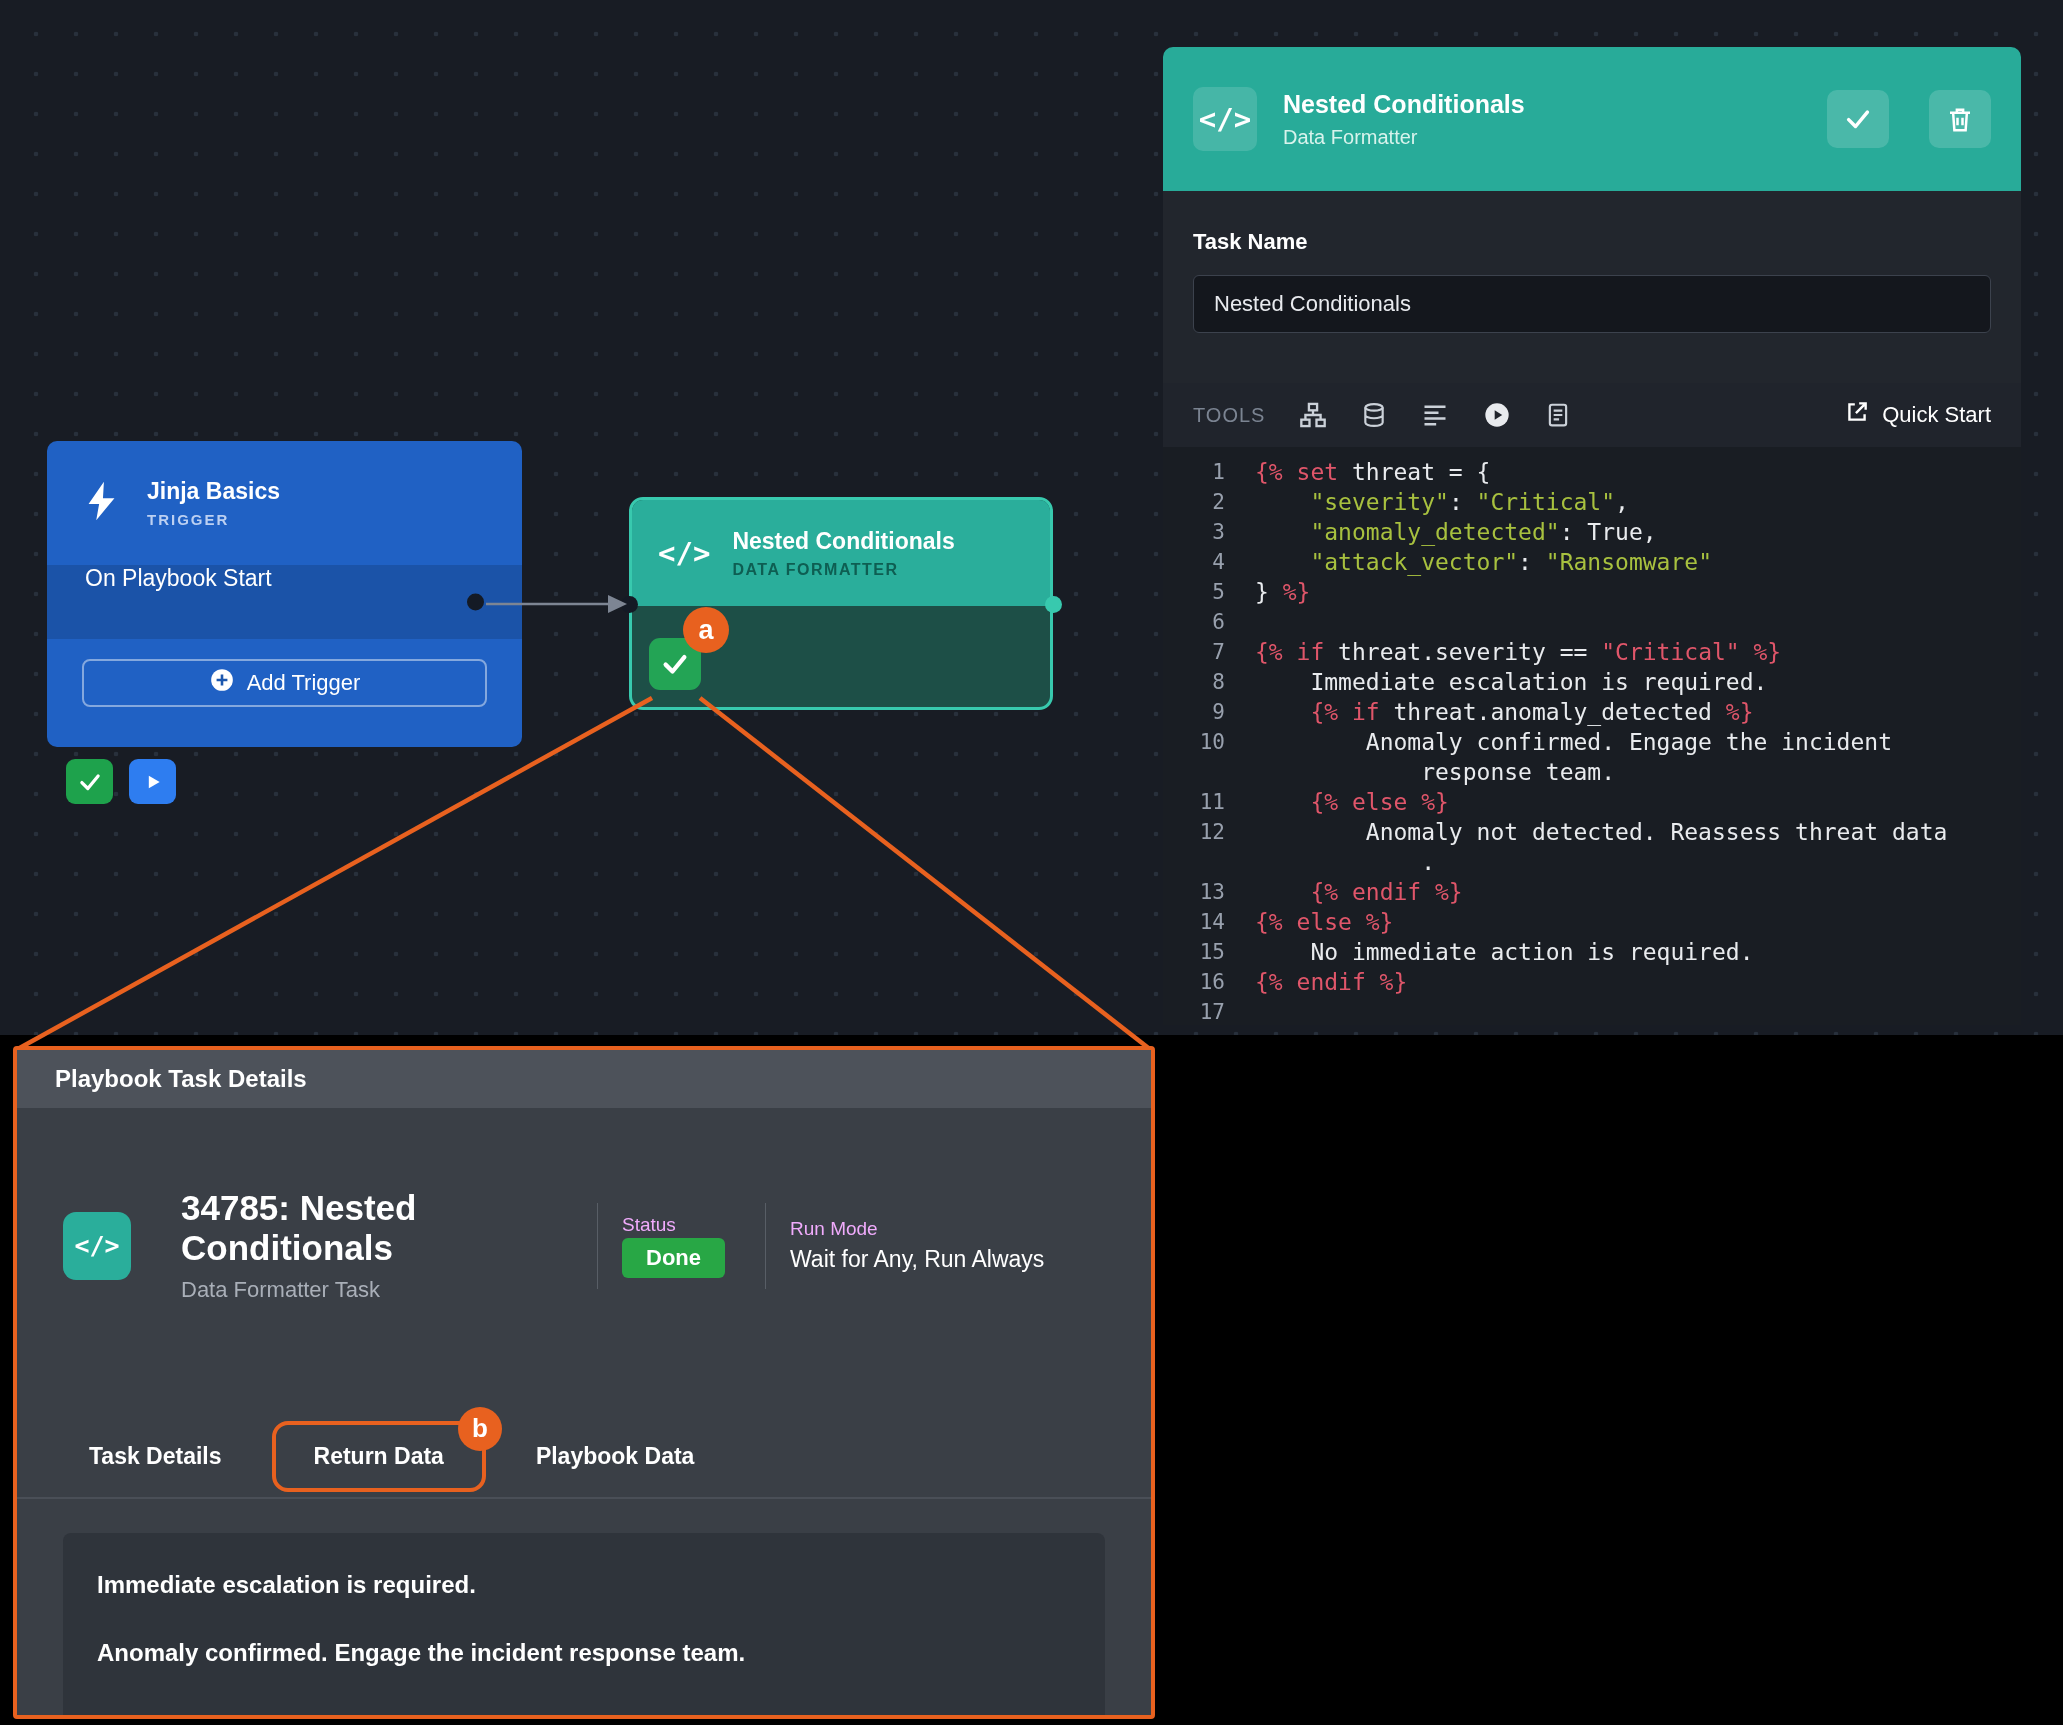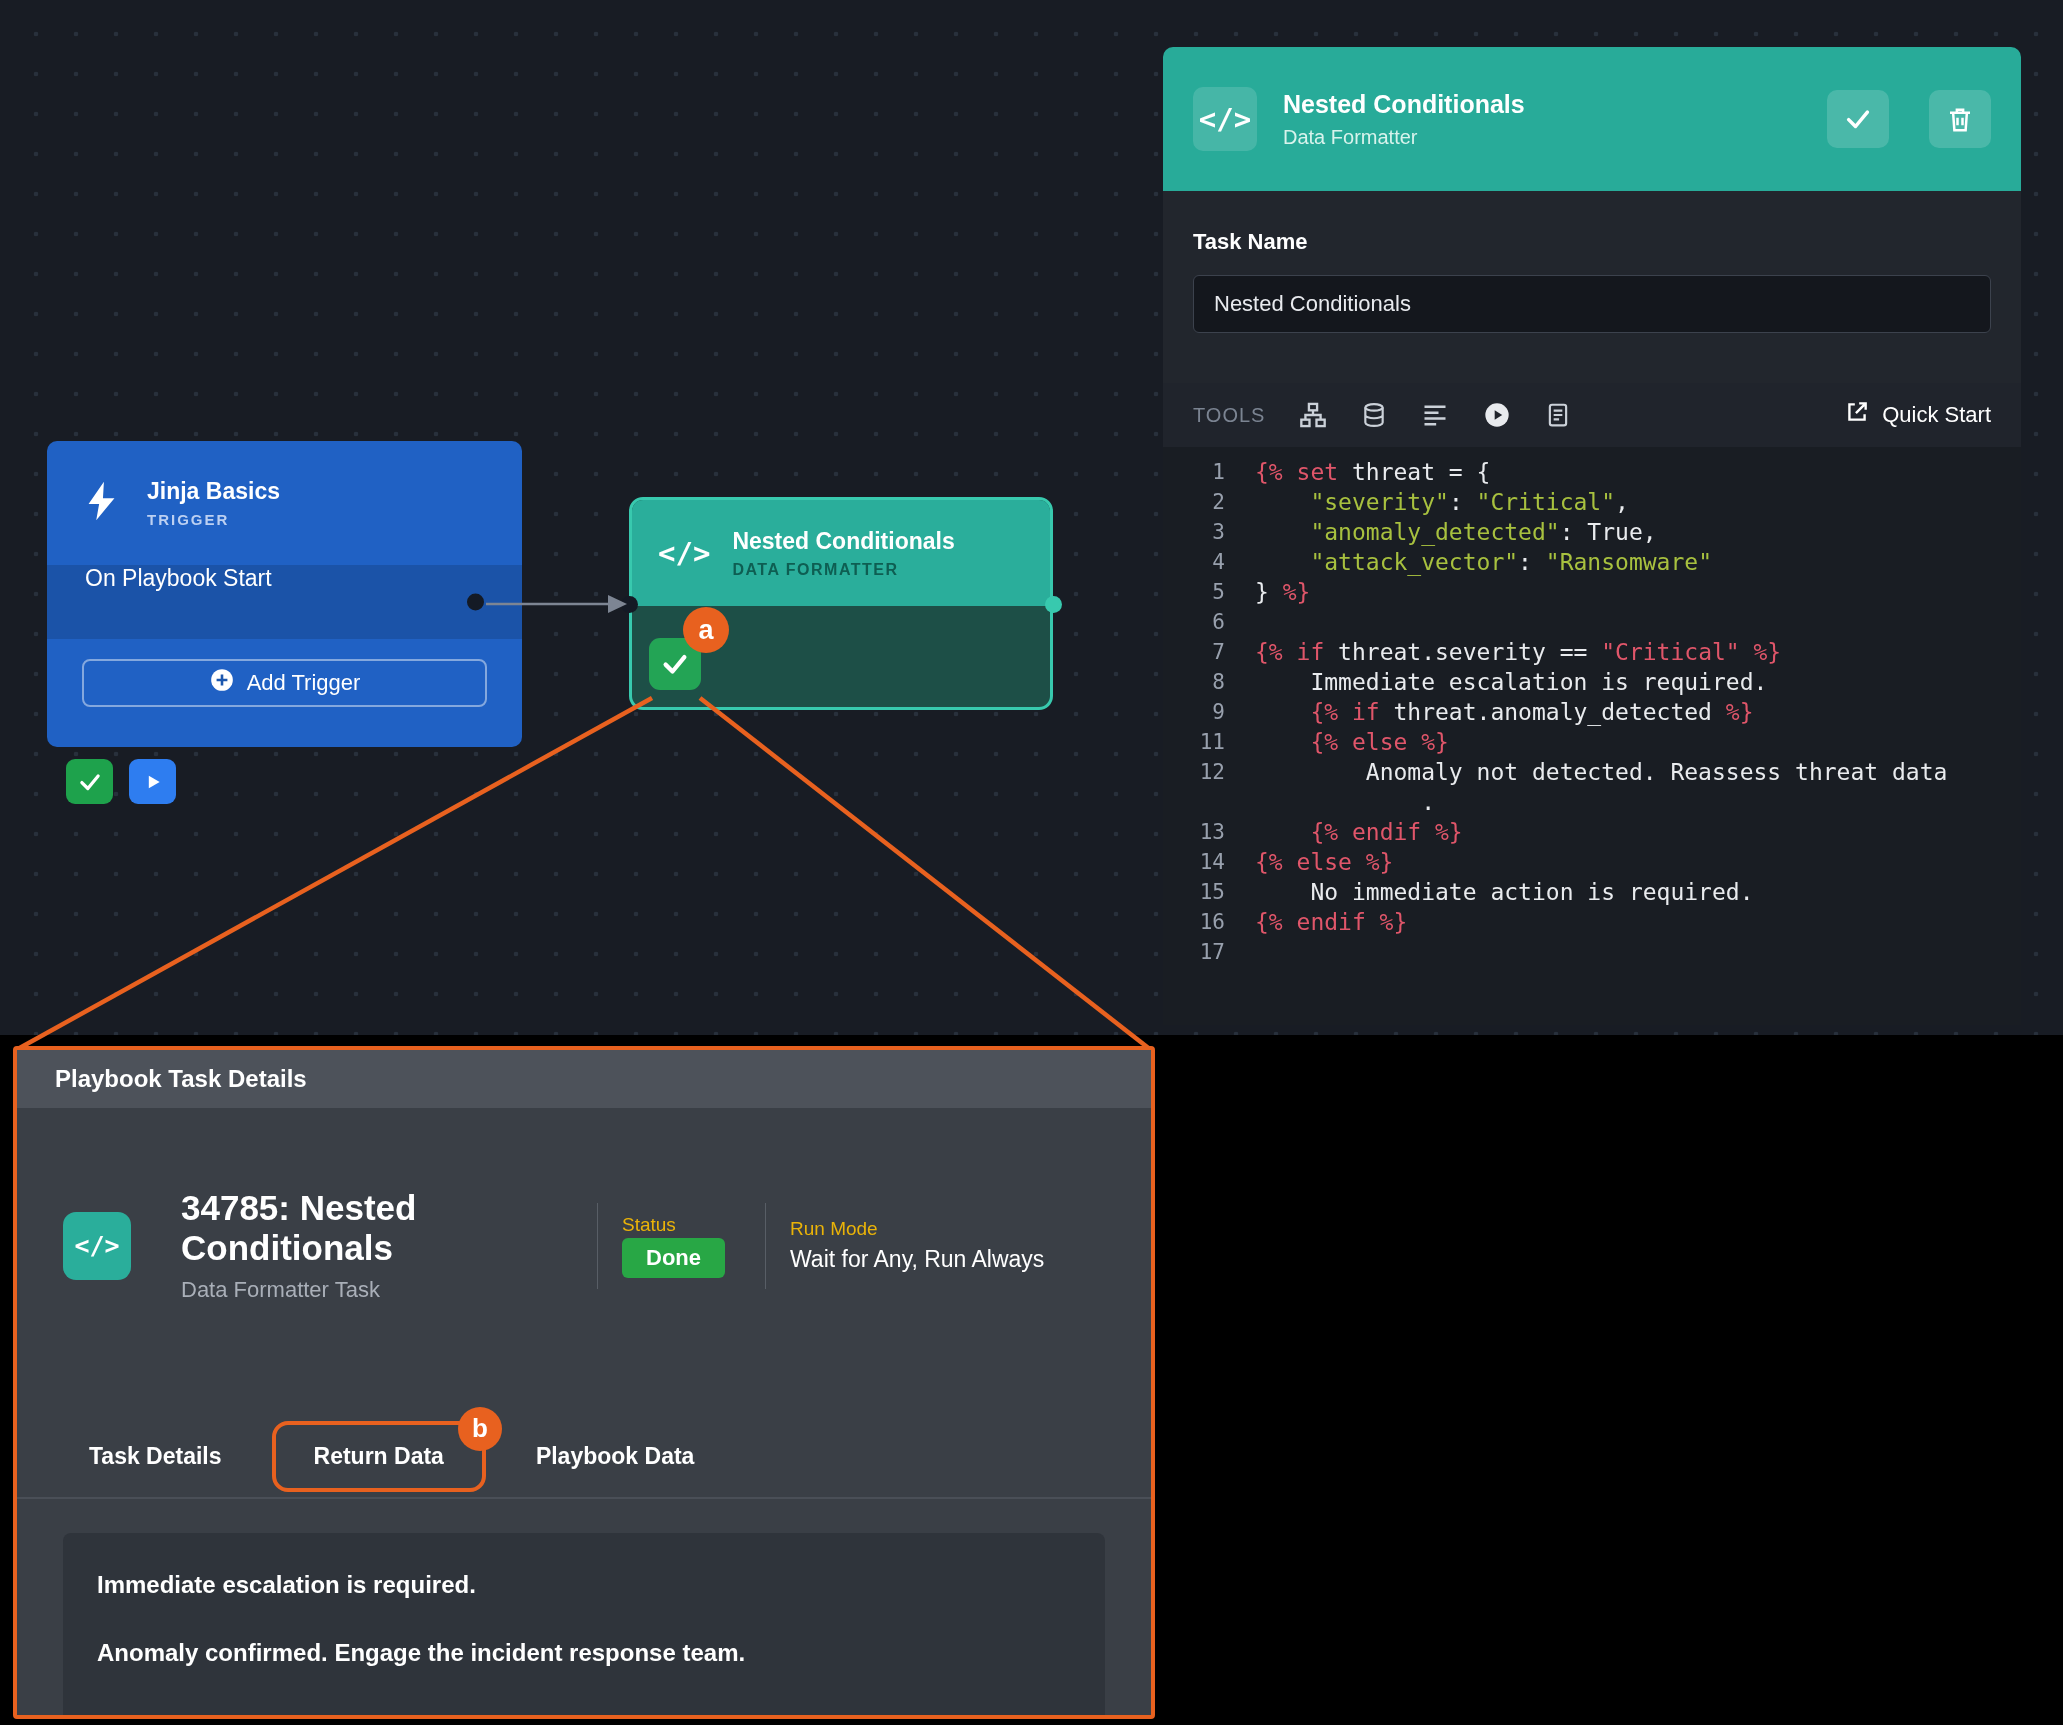--- a/index.html
+++ b/index.html
@@ -83,21 +83,21 @@
   .modal-header{height:58px;background:#4d525a;display:flex;align-items:center;
     padding:0 38px;font-size:24px;font-weight:bold}
   .task-summary{display:flex;align-items:center;padding:80px 46px 0}
   .task-icon{width:68px;height:68px;border-radius:13px;background:#2aae9b;flex:none;
     display:flex;align-items:center;justify-content:center;
     font-family:"DejaVu Sans Mono",monospace;font-weight:bold;font-size:25px}
   .task-titles{margin-left:50px;width:392px}
   .task-title{font-size:35px;font-weight:bold}
   .task-sub{font-size:22px;color:#a9afb8;margin-top:9px}
   .vdiv{width:1px;height:86px;background:#585e66;margin:0 24px;flex:none}
-  .meta-label{font-size:19px;color:#eab308}
+  .meta-label{font-size:19px;color:#f0abfc}
   .done-badge{display:inline-block;margin-top:2px;padding:7px 24px;background:#28a745;
     border-radius:6px;font-size:22px;font-weight:bold}
   .meta-value{margin-top:6px;font-size:23px}
   .tabs{display:flex;align-items:center;margin-top:112px;height:84px;padding:0 42px;
     border-bottom:2px solid #4a4f57}
   .tab{font-size:23px;font-weight:bold;padding:0 30px;cursor:pointer}
   .tab-return-box{position:relative;border:4px solid #e8611f;border-radius:16px;
     padding:18px 38px;margin:0 20px;font-size:23px;font-weight:bold;cursor:pointer}
   .badge-b{position:absolute;right:-20px;top:-18px;width:44px;height:44px;border-radius:50%;
     background:#e8611f;display:flex;align-items:center;justify-content:center;
@@ -276,20 +276,25 @@
         </div>
         <div class="code-row">
           <span class="code-num">8</span>
           <span class="code-content"><span class="tok-p">    Immediate escalation is required.</span></span>
         </div>
         <div class="code-row">
           <span class="code-num">9</span>
           <span class="code-content"><span class="tok-p">    </span><span class="tok-j">{% if </span><span class="tok-p">threat.anomaly_detected </span><span class="tok-j">%}</span></span>
         </div>
         <div class="code-row">
+          <span class="code-num">10</span>
+          <span class="code-content"><span class="tok-p">        Anomaly confirmed. Engage the incident
+            response team.</span></span>
+        </div>
+        <div class="code-row">
           <span class="code-num">11</span>
           <span class="code-content"><span class="tok-p">    </span><span class="tok-j">{% else %}</span></span>
         </div>
         <div class="code-row">
           <span class="code-num">12</span>
           <span class="code-content"><span class="tok-p">        Anomaly not detected. Reassess threat data
             .</span></span>
         </div>
         <div class="code-row">
           <span class="code-num">13</span>

